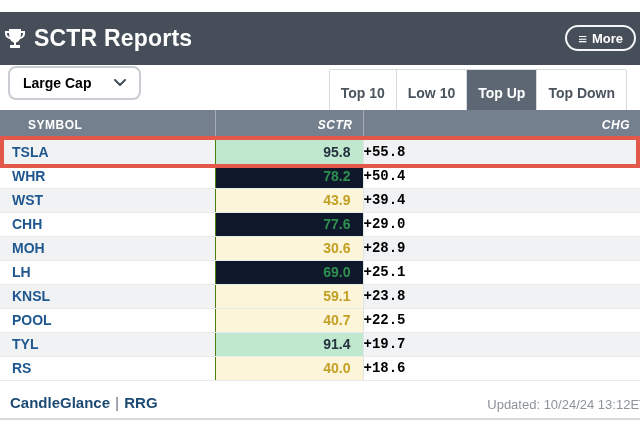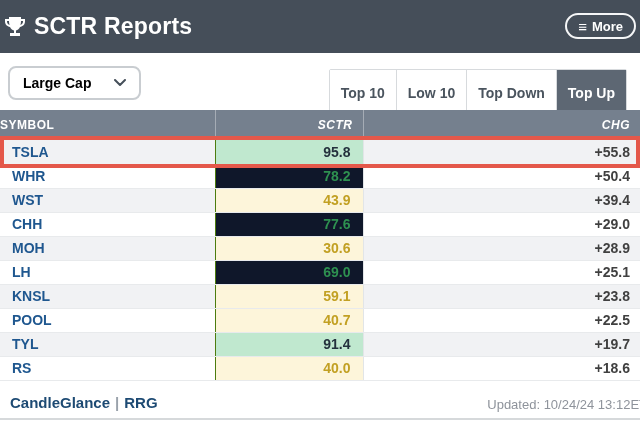--- a/index.html
+++ b/index.html
@@ -1,20 +1,20 @@
 <!DOCTYPE html>
 <html><head>
 <meta charset="utf-8">
 <style>
   * { margin:0; padding:0; box-sizing:border-box; }
   html,body { width:640px; height:426px; overflow:hidden; background:#fff;
     font-family:"Liberation Sans", sans-serif; position:relative; }
 
   
-  .topbar { position:absolute; top:0; left:0; width:640px; height:53px;
+  .topbar { position:absolute; top:12px; left:0; width:640px; height:53px;
     background:#454e59; display:flex; align-items:center; }
   .trophy { margin-left:3px; display:flex; align-items:center; }
   .app-title { color:#fff; font-size:23px; font-weight:bold; margin-left:7px; letter-spacing:.2px; }
   .more-btn { position:absolute; right:4px; top:13px; height:26px; padding:0 11px;
     background:transparent; border:2px solid #f5f6f7; border-radius:14px;
     color:#fff; font-family:inherit; font-size:13px; font-weight:bold; cursor:pointer;
     display:flex; align-items:center; gap:5px; }
   .hamburger-icon { font-size:15px; line-height:1; font-weight:bold; }
 
   
@@ -31,33 +31,33 @@
     color:#4a545e; cursor:pointer; }
   .filter-btn:last-child { border-right:none; }
   .filter-btn.active { background:#5d6773; color:#fff; }
 
   
   table { position:absolute; top:110px; left:0; width:640px;
     border-collapse:collapse; table-layout:fixed; }
   col.c-sym { width:215px; } col.c-sctr { width:148px; } col.c-chg { width:277px; }
   thead th { background:#75808e; color:#fff; height:30px; font-size:12px;
     font-weight:bold; letter-spacing:.5px; }
-  th.h-sym { text-align:left; padding-left:0; }
+  th.h-sym { text-align:left; padding-left:28px; }
   th.h-sctr, th.h-chg { text-align:right; padding-right:10px;
     border-left:1px solid rgba(255,255,255,.35);font-style:italic; }
   tbody td { height:24px; font-size:14px; font-weight:bold;
     border-bottom:1px solid #e8eaec; background:#fff; }
   tr.stripe td { background:#f1f2f4; }
   td.sym { color:#1f578f; padding-left:12px; cursor:pointer; }
   td.sctr { text-align:right; padding-right:12px;
     border-left:1px solid #4d7c0f; border-right:1px solid #e2e5e7; }
   tr td.sctr.sctr-high { background:#c0e8cf; color:#24313d; }
   tr td.sctr.sctr-mid  { background:#0f172a; color:#2e9150; }
   tr td.sctr.sctr-low  { background:#fdf5da; color:#c2a023; }
-  td.chg { text-align:right; padding-right:10px; color:#404040; }
+  td.chg { padding-right:10px; color:#000000;font-family:Liberation Mono, monospace; }
 
   
   .highlight-box { position:absolute; top:136px; left:0; width:640px; height:32px;
     border:4px solid #e4584a; pointer-events:none; }
 
   
   .footer-links { position:absolute; left:10px; top:394px; font-size:15px; font-weight:bold; }
   .footer-links a { color:#1d4a73; text-decoration:none; cursor:pointer; }
   .footer-sep { color:#9aa2ab; margin:0 5px; }
   .updated { position:absolute; right:-7px; top:397px; font-size:13px; color:#8e939b;
@@ -84,22 +84,22 @@
 <div class="select">
   <span class="select-label">Large Cap</span>
   <svg class="chev" viewBox="0 0 12 8">
     <path d="M1 1l5 5 5-5" fill="none" stroke="#46505a" stroke-width="2" stroke-linecap="round" stroke-linejoin="round"></path>
   </svg>
 </div>
 
 <div class="btn-group">
   <button class="filter-btn">Top 10</button>
   <button class="filter-btn">Low 10</button>
+  <button class="filter-btn active">Top Up</button>
   <button class="filter-btn">Top Down</button>
-  <button class="filter-btn active">Top Up</button>
 </div>
 
 <table>
   <colgroup>
       <col class="c-sym">
       <col class="c-sctr">
       <col class="c-chg">
     </colgroup>
   <thead>
     <tr>

